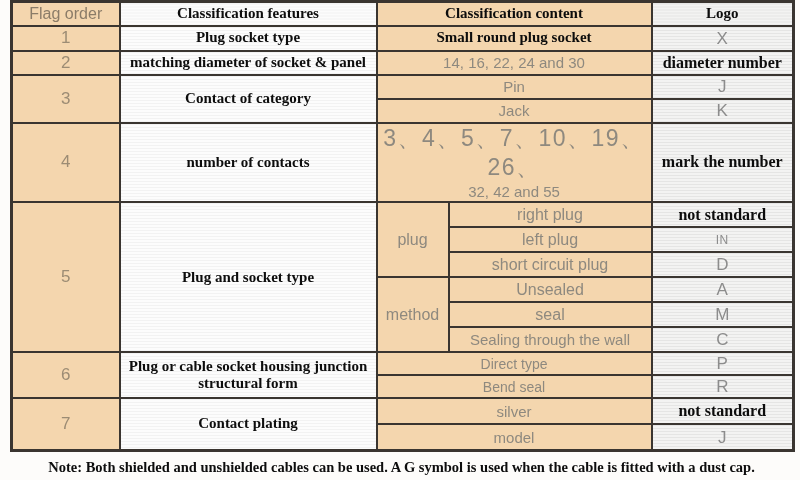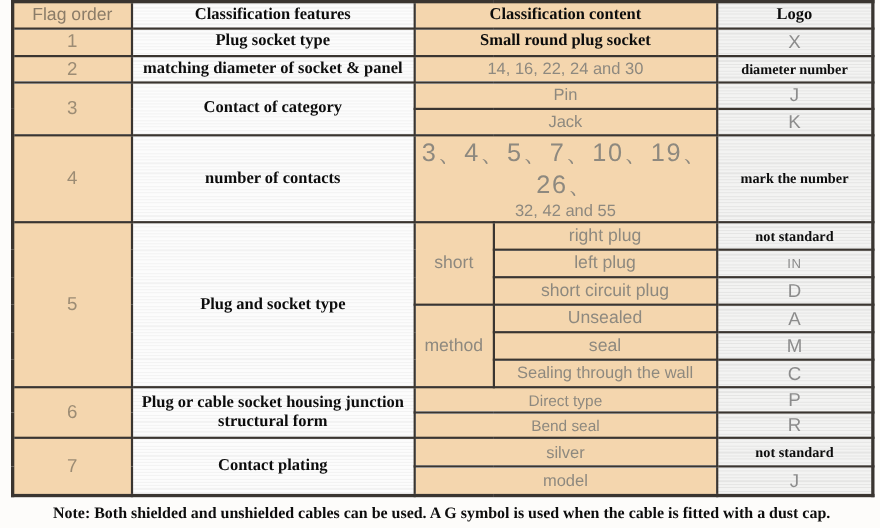--- a/index.html
+++ b/index.html
@@ -60,21 +60,21 @@
     font-family:"Liberation Serif",serif;
     font-weight:bold;
     font-size:15px;
     color:var(--ink-text);
     line-height:1.15;
     margin-top:36px;
   }
   .t-serif-sm{
     font-family:"Liberation Serif",serif;
     font-weight:bold;
-    font-size:13px;
+    font-size:16px;
     color:var(--ink-text);
   }
   .t-gray{
     font-family:"Liberation Sans",sans-serif;
     color:var(--muted-text);
     font-size:15px;
   }
   .sz16{font-size:16px;}
   .sz14{font-size:14px;}
   .t-flaghead{
@@ -176,21 +176,21 @@
         <td class="c-tan" colspan="2">
           <div class="numline1">3、4、5、7、10、19、26、</div>
           <div class="numline2">32, 42 and 55</div>
         </td>
         <td class="c-logo t-serif-sm">mark the number</td>
       </tr>
 
       <tr class="h25">
         <td class="c-tan t-num" rowspan="6">5</td>
         <td class="c-white t-serif" rowspan="6">Plug and socket type</td>
-        <td class="c-tan t-gray sz16" rowspan="3">short</td>
+        <td class="c-tan t-gray sz16" rowspan="3">plug</td>
         <td class="c-tan t-gray sz16">right plug</td>
         <td class="c-logo t-serif-sm">not standard</td>
       </tr>
       <tr class="h25">
         <td class="c-tan t-gray sz16">left plug</td>
         <td class="c-logo t-letter-sm">IN</td>
       </tr>
       <tr class="h25">
         <td class="c-tan t-gray sz16">short circuit plug</td>
         <td class="c-logo t-letter">D</td>

